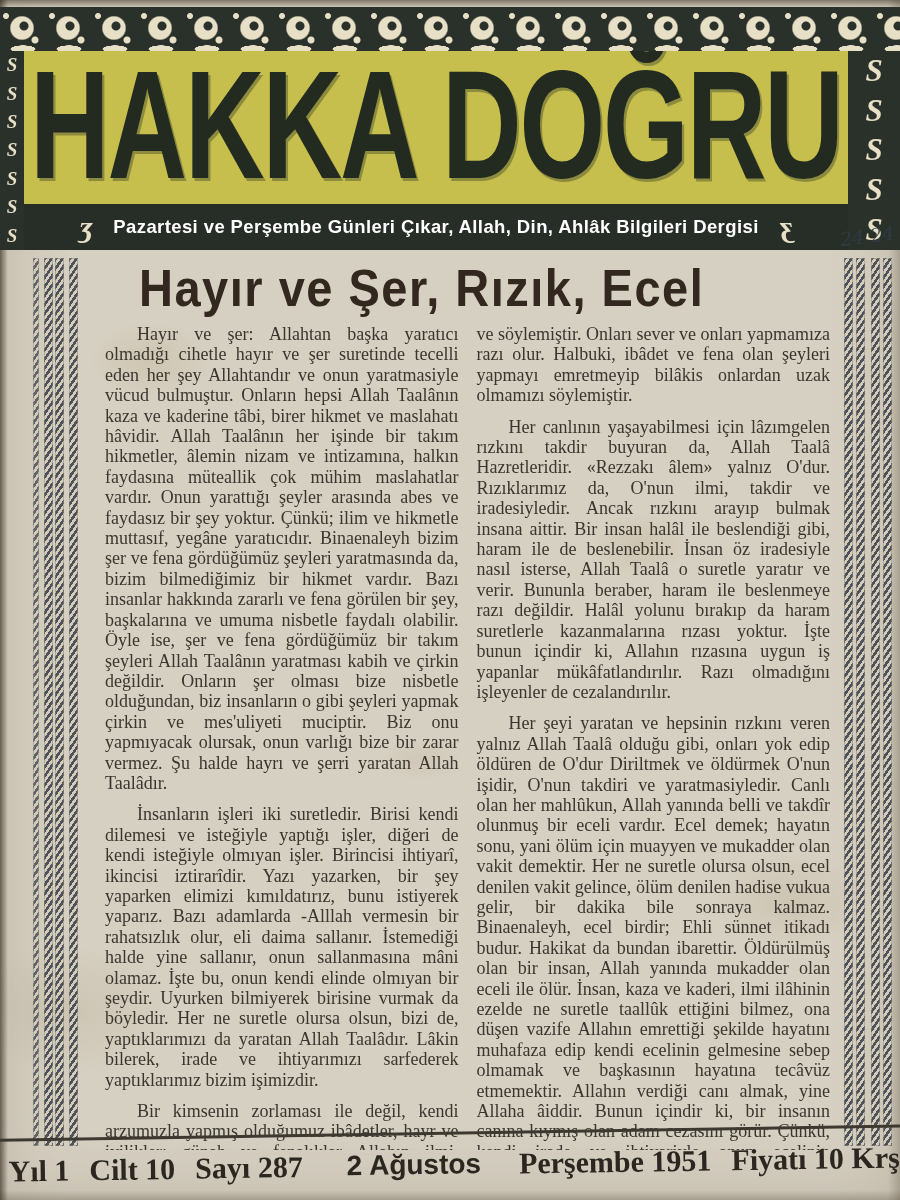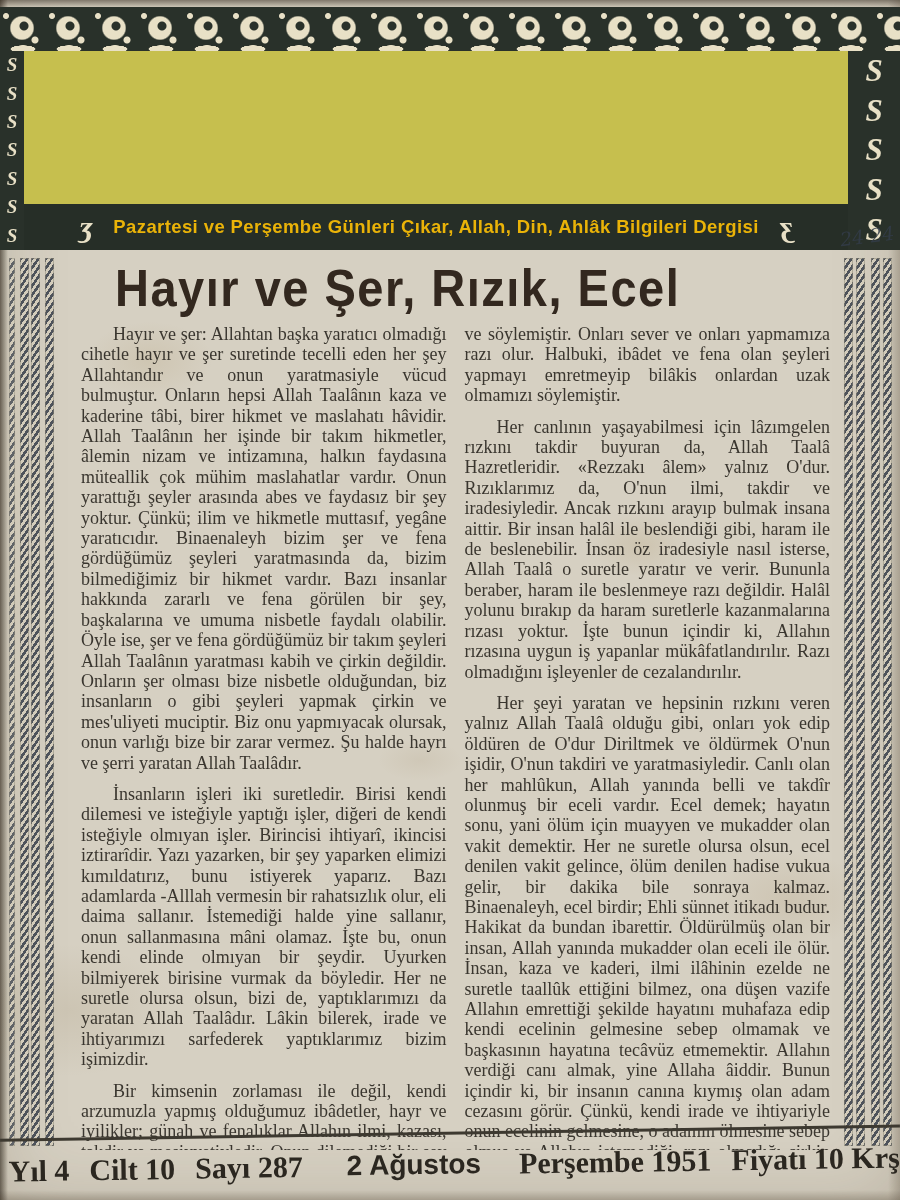--- a/index.html
+++ b/index.html
@@ -38,31 +38,31 @@
   .side-orn.left{left:0;width:24px;font-size:19px;}
   .side-orn.right{right:0;width:52px;font-size:31px;}
   .mast-mid{position:absolute;top:44px;left:24px;right:52px;bottom:46px;
     display:flex;align-items:center;justify-content:center;overflow:hidden;}
   .mag-title{margin:0;font-family:"Liberation Sans",sans-serif;font-weight:bold;
     font-size:104px;letter-spacing:-2px;color:#232a20;white-space:nowrap;
     transform:scale(1.06,1.48);transform-origin:50% 54%;
     text-shadow:2px 2px 0 rgba(35,42,32,.35);}
   .subtitle-band{position:absolute;bottom:0;left:24px;right:52px;height:46px;background:#262e27;
     display:flex;align-items:center;justify-content:center;gap:20px;}
-  .subtitle-band .sub-text{color:#eab308;font-family:"Liberation Sans",sans-serif;
+  .subtitle-band .sub-text{color:#ffffff;font-family:"Liberation Sans",sans-serif;
     font-weight:bold;font-size:18.5px;letter-spacing:.4px;white-space:nowrap;}
   .curl{color:#e8e0c6;font-family:"Liberation Serif",serif;font-style:italic;
     font-weight:bold;font-size:30px;line-height:1;}
   .curl.flip{transform:scaleX(-1);}
   .handwriting{position:absolute;right:6px;top:218px;color:#333c49;
     font-family:"DejaVu Serif",serif;font-style:italic;font-size:19px;
     transform:rotate(-7deg);opacity:.85;}
 
   
-  .body-area{position:relative;display:flex;height:900px;}
+  .body-area{position:relative;display:flex;height:900px;padding-left:24px;}
   .rope-border{display:flex;align-items:stretch;padding-top:8px;padding-bottom:4px;}
   .rope-border.left{width:58px;padding-left:9px;gap:5px;}
   .rope-border.right{width:56px;padding-left:2px;gap:6px;}
   .strand{width:9px;height:100%;
     background:repeating-linear-gradient(125deg,#4e535b 0 2.6px,#d3ccbb 2.6px 5.2px);
     box-shadow:inset 0 0 0 .5px #8a8577;}
   .strand.thin{width:6px;opacity:.85;}
   .strand.pair{margin-left:-3px;}
   .content{flex:1;padding:2px 12px 0 14px;overflow:hidden;}
   .headline{margin:5px 0 12px 34px;font-family:"Liberation Sans",sans-serif;
@@ -96,20 +96,23 @@
     <div class="side-orn left">
       <span>S</span>
       <span>S</span>
       <span>S</span>
       <span>S</span>
       <span>S</span>
       <span>S</span>
       <span>S</span>
     </div>
 
+    <div class="mast-mid">
+      <h1 class="mag-title">HAKKA DOĞRU</h1>
+    </div>
 
     <div class="side-orn right">
       <span>S</span>
       <span>S</span>
       <span>S</span>
       <span>S</span>
       <span>S</span>
     </div>
 
     <div class="subtitle-band">
@@ -149,21 +152,21 @@
     <div class="rope-border right">
       <div class="strand"></div>
       <div class="strand pair"></div>
       <div class="strand"></div>
       <div class="strand pair"></div>
     </div>
 
   </main>
 
   <footer class="page-footer">
-    <span class="seg">Yıl 4</span>
+    <span class="seg">Yıl 1</span>
     <span class="seg">Cilt 10</span>
     <span class="seg">Sayı 287</span>
     <span class="seg">2 Ağustos</span>
     <span class="seg">Perşembe 1951</span>
     <span class="seg">Fiyatı 10 Krş.</span>
   </footer>
 
 </div>
 
 </body></html>

